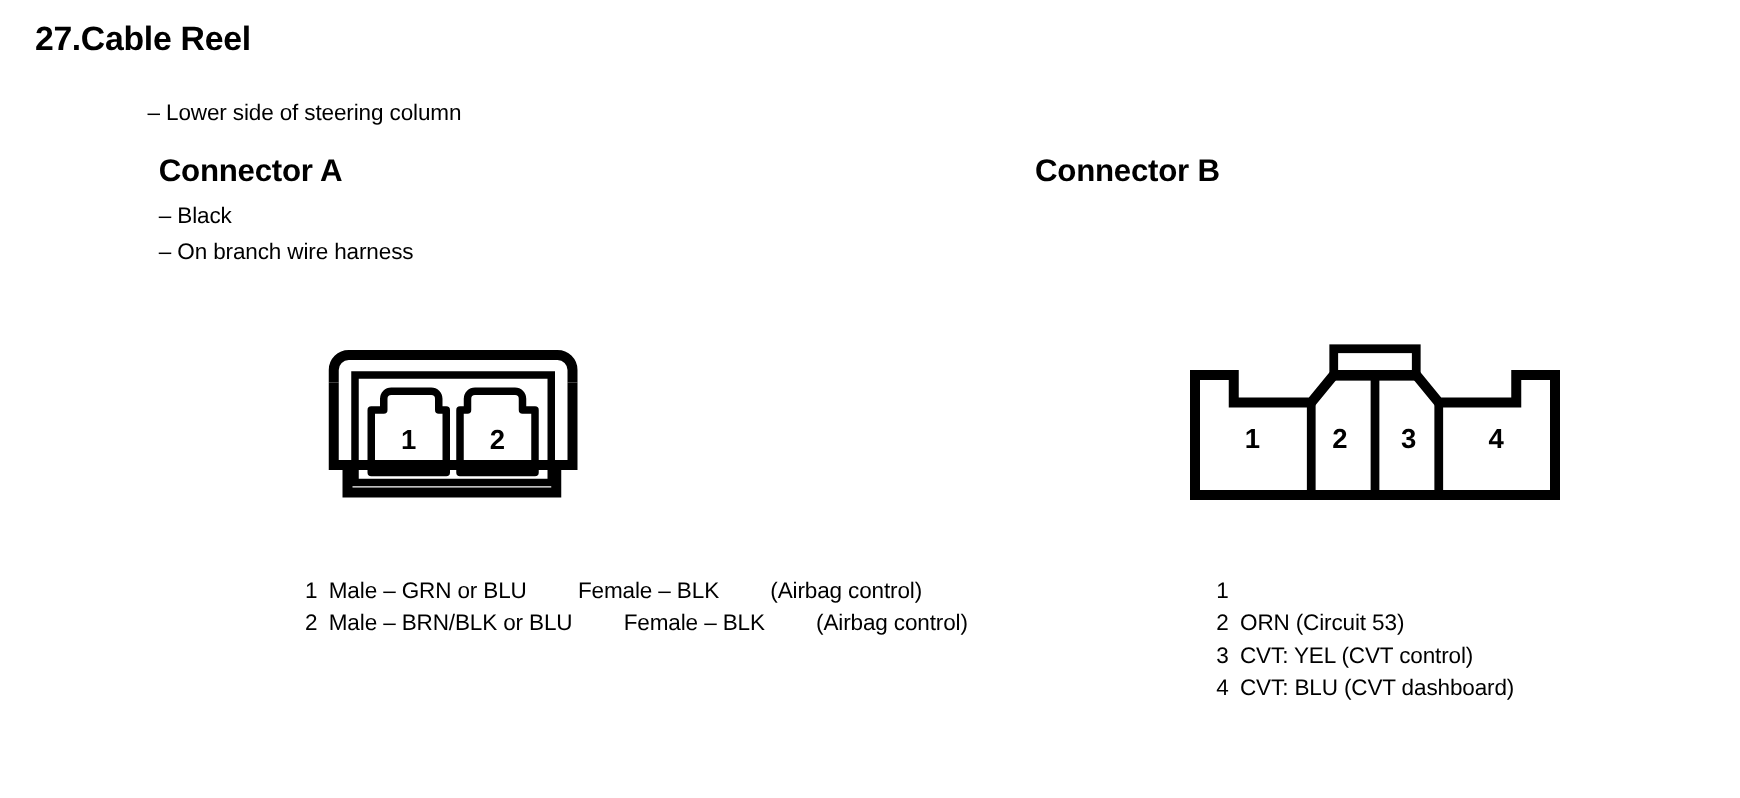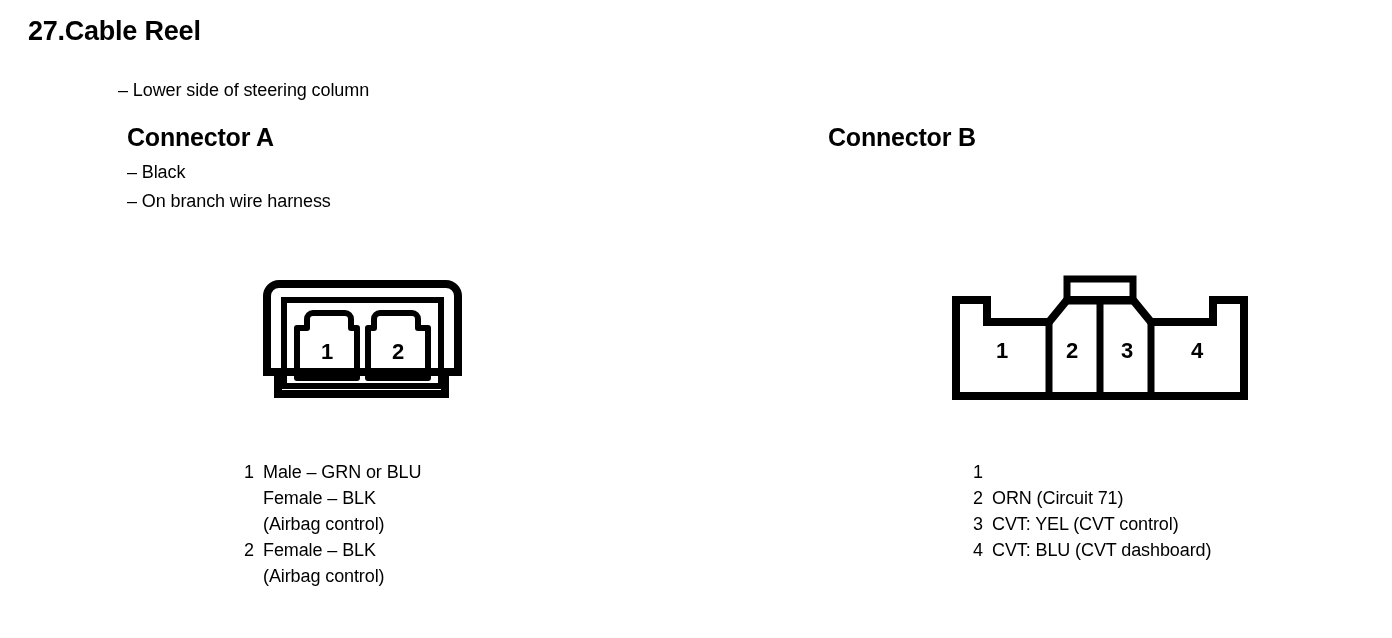--- a/index.html
+++ b/index.html
@@ -96,21 +96,21 @@
     letter-spacing: -0.1px;
   }
   .pin-num {
     width: 19px;
     flex: 0 0 19px;
     text-align: left;
     line-height: 26px;
   }
   .pin-desc-group {
     display: flex;
-    flex-direction: column;
+    gap: 41px;
   }
   .pin-desc {
     line-height: 26px;
     white-space: nowrap;
   }
 </style>
 </head>
 <body>
 
 <div class="section-header">
@@ -212,34 +212,35 @@
     <span class="pin-num">1</span>
     <span class="pin-desc-group">
       <span class="pin-desc">Male – GRN or BLU</span>
       <span class="pin-desc">Female – BLK</span>
       <span class="pin-desc">(Airbag control)</span>
     </span>
   </li>
   <li class="pin-entry">
     <span class="pin-num">2</span>
     <span class="pin-desc-group">
+      <span class="pin-desc">Male – BRN/BLK or BLU</span>
       <span class="pin-desc">Female – BLK</span>
       <span class="pin-desc">(Airbag control)</span>
     </span>
   </li>
 </ul>
 
 <ul class="pin-legend legend-b">
   <li class="pin-entry">
     <span class="pin-num">1</span>
   </li>
   <li class="pin-entry">
     <span class="pin-num">2</span>
     <span class="pin-desc-group">
-      <span class="pin-desc">ORN (Circuit 71)</span>
+      <span class="pin-desc">ORN (Circuit 53)</span>
     </span>
   </li>
   <li class="pin-entry">
     <span class="pin-num">3</span>
     <span class="pin-desc-group">
       <span class="pin-desc">CVT: YEL (CVT control)</span>
     </span>
   </li>
   <li class="pin-entry">
     <span class="pin-num">4</span>

